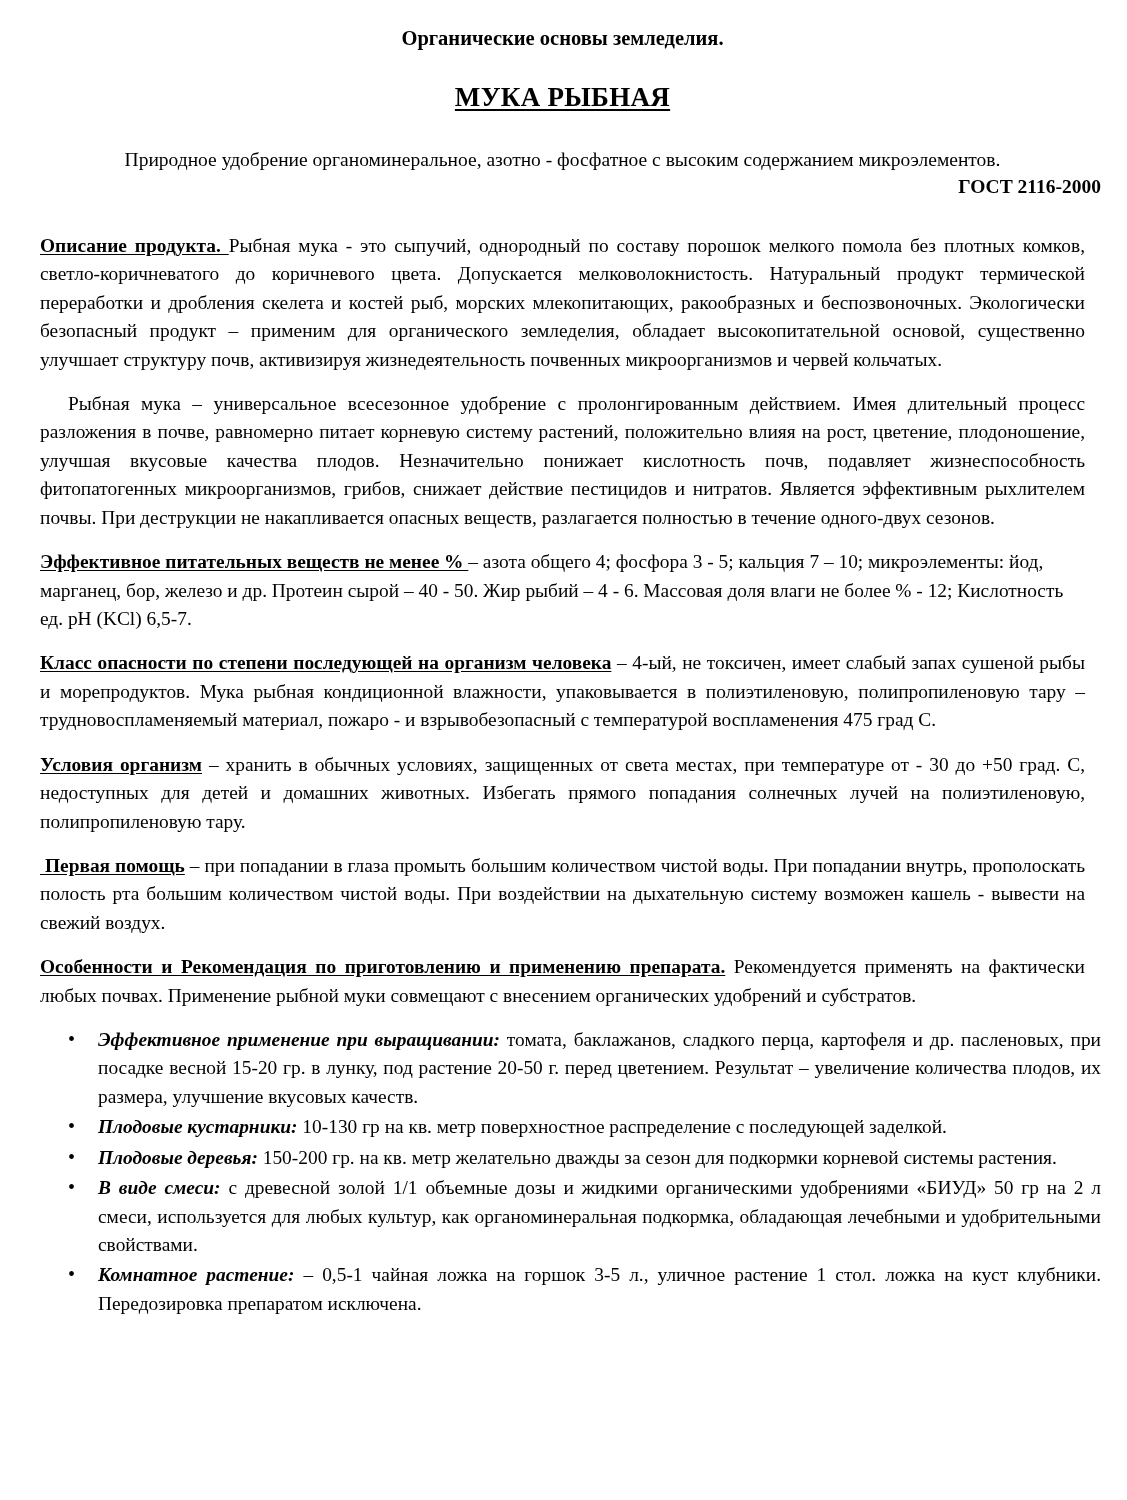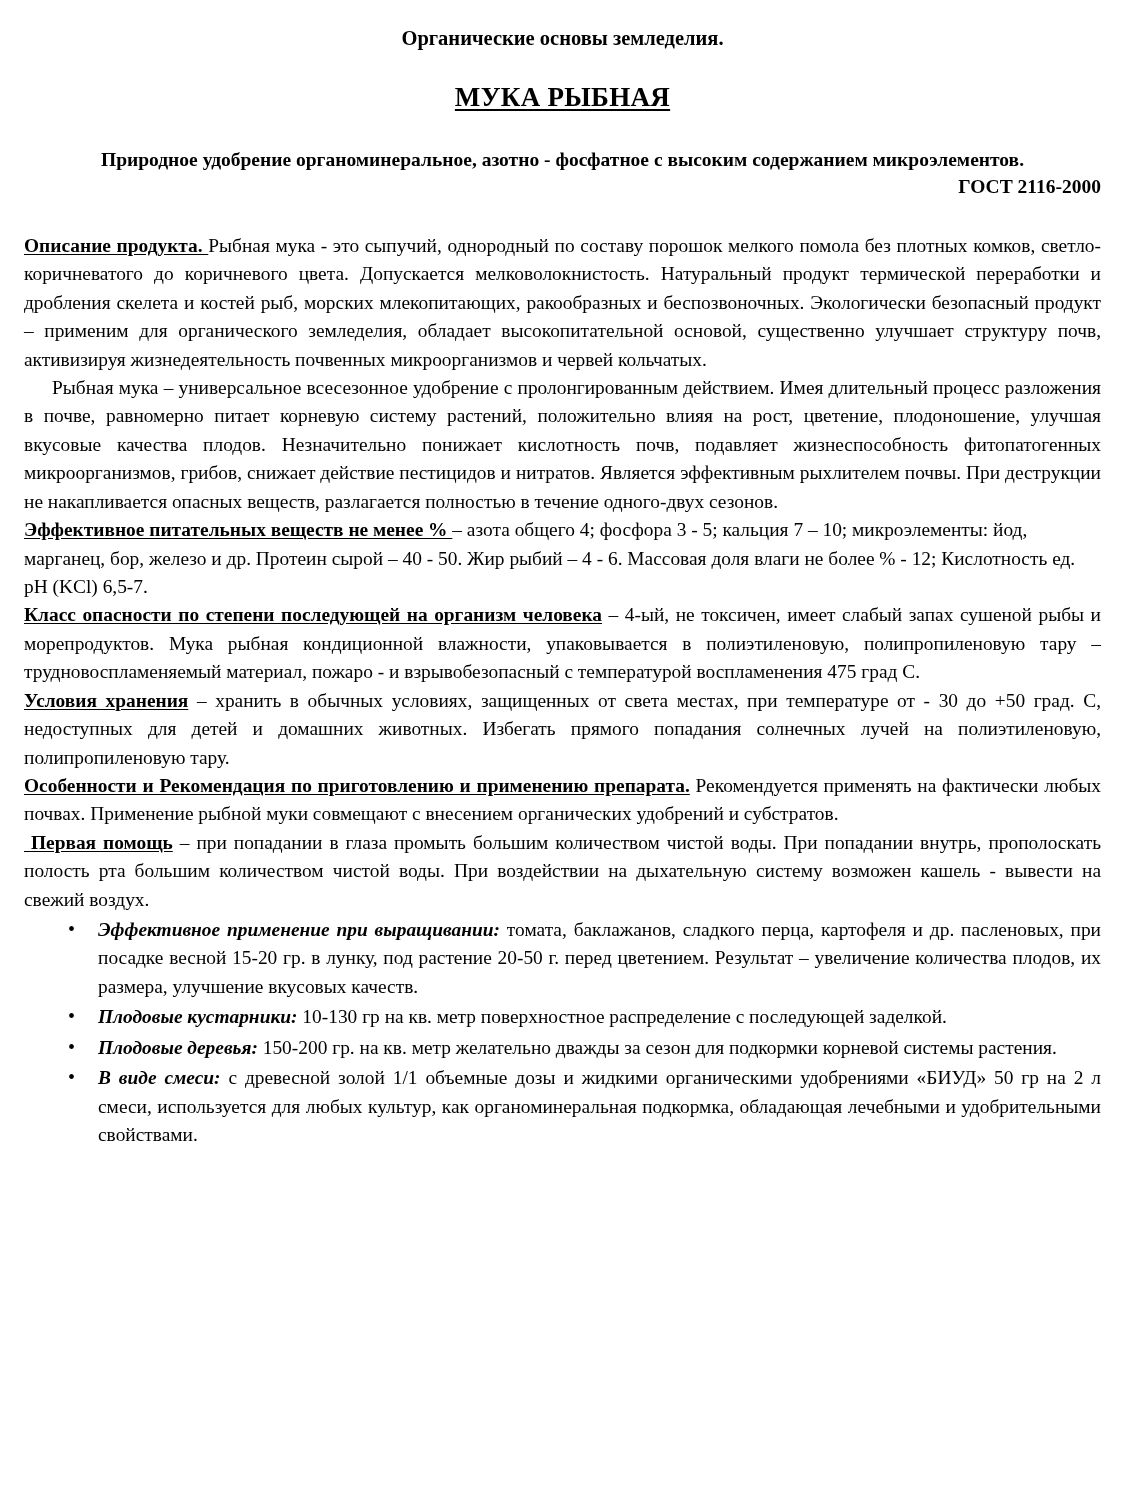--- a/index.html
+++ b/index.html
@@ -38,40 +38,40 @@
   }
   .product-title {
     font-weight: bold;
     font-size: 27px;
     letter-spacing: 0.3px;
     text-decoration: underline;
     text-underline-offset: 3px;
   }
   .subtitle {
     text-align: center;
-    font-weight: bold;
+    font-weight: normal;
     font-size: 19.5px;
     line-height: 1.33;
     margin-top: 34px;
     padding: 0 54px;
   }
   .gost {
     text-align: right;
     font-weight: bold;
     font-size: 19.5px;
     line-height: 1.2;
     margin-top: 2px;
   }
 
   
   .body-block {
     margin-top: 34px;
   }
   p.para {
-    margin: 0;
+    margin: 16px;
     font-size: 19.4px;
     line-height: 1.465;
     text-align: justify;
     text-justify: inter-word;
     hyphens: none;
   }
   p.para.indent {
     text-indent: 28px;
   }
   p.para.left {
@@ -130,27 +130,28 @@
   <div class="body-block">
 
     <p class="para"><span class="lead">Описание продукта. </span><span>Рыбная мука - это сыпучий, однородный по составу порошок мелкого помола без плотных комков, светло-коричневатого до коричневого цвета. Допускается мелковолокнистость. Натуральный продукт термической переработки и дробления скелета и костей рыб, морских млекопитающих, ракообразных и беспозвоночных.  Экологически безопасный продукт – применим для органического земледелия, обладает высокопитательной основой, существенно улучшает структуру почв, активизируя жизнедеятельность почвенных микроорганизмов и червей кольчатых.</span></p>
 
     <p class="para indent">Рыбная мука – универсальное всесезонное удобрение с пролонгированным действием. Имея длительный процесс разложения в почве, равномерно питает корневую систему растений, положительно влияя на рост, цветение, плодоношение, улучшая вкусовые качества плодов. Незначительно понижает кислотность почв, подавляет жизнеспособность фитопатогенных микроорганизмов, грибов, снижает действие пестицидов и нитратов.   Является эффективным рыхлителем почвы. При деструкции не накапливается опасных веществ, разлагается полностью в течение одного-двух сезонов.</p>
 
     <p class="para left"><span class="lead">Эффективное питательных веществ не менее % </span><span>  – азота общего 4;  фосфора 3 - 5; кальция 7 – 10; микроэлементы: йод, марганец, бор, железо и др.  Протеин сырой – 40 - 50.  Жир рыбий – 4 - 6. Массовая доля влаги  не более %  - 12;   Кислотность ед. рН (KCl)  6,5-7.</span></p>
 
     <p class="para"><span class="lead">Класс опасности по степени последующей на организм человека</span><span> – 4-ый, не токсичен,  имеет слабый запах сушеной рыбы и морепродуктов.  Мука рыбная кондиционной влажности, упаковывается в полиэтиленовую, полипропиленовую тару – трудновоспламеняемый материал, пожаро - и взрывобезопасный с температурой воспламенения 475 град С.</span></p>
 
-    <p class="para"><span class="lead">Условия хранения</span><span> –  хранить в обычных условиях, защищенных от света местах, при температуре от - 30 до +50 град. С, недоступных для детей и домашних животных. Избегать прямого попадания солнечных лучей на полиэтиленовую, полипропиленовую тару.</span></p>
+    <p class="para"><span class="lead">Условия организм</span><span> –  хранить в обычных условиях, защищенных от света местах, при температуре от - 30 до +50 град. С, недоступных для детей и домашних животных. Избегать прямого попадания солнечных лучей на полиэтиленовую, полипропиленовую тару.</span></p>
+
+    <p class="para"><span class="lead nbsp-lead"> Первая помощь</span><span> – при попадании в глаза промыть большим количеством чистой воды.   При попадании внутрь, прополоскать полость рта большим количеством чистой воды. При воздействии на дыхательную систему возможен кашель - вывести на свежий воздух.</span></p>
 
     <p class="para"><span class="lead">Особенности и  Рекомендация по приготовлению и применению препарата.</span><span> Рекомендуется применять на фактически любых почвах. Применение рыбной муки совмещают с внесением органических удобрений и субстратов.</span></p>
-
-    <p class="para"><span class="lead nbsp-lead"> Первая помощь</span><span> – при попадании в глаза промыть большим количеством чистой воды.   При попадании внутрь, прополоскать полость рта большим количеством чистой воды. При воздействии на дыхательную систему возможен кашель - вывести на свежий воздух.</span></p>
 
     <ul class="bullets">
       <li><span class="bi">Эффективное применение при выращивании:</span><span> томата, баклажанов, сладкого перца, картофеля и  др. пасленовых, при  посадке весной 15-20 гр. в  лунку, под растение 20-50 г. перед цветением. Результат – увеличение количества плодов, их размера, улучшение вкусовых качеств.</span></li>
       <li><span class="bi">Плодовые кустарники:</span><span> 10-130 гр на кв. метр поверхностное распределение с последующей заделкой.</span></li>
       <li><span class="bi">Плодовые деревья:</span><span> 150-200 гр. на кв. метр желательно дважды за сезон для подкормки корневой системы растения.</span></li>
       <li><span class="bi">В виде смеси:</span><span> с древесной золой 1/1 объемные дозы и жидкими органическими удобрениями «БИУД» 50 гр на 2 л смеси, используется для любых культур, как органоминеральная подкормка, обладающая лечебными и удобрительными свойствами.</span></li>
+      <li><span class="bi">Комнатное растение:</span><span> – 0,5-1 чайная ложка на горшок 3-5 л., уличное растение 1 стол. ложка на куст клубники. Передозировка препаратом исключена.</span></li>
     </ul>
 
   </div>
 </div>
 
 </body></html>

